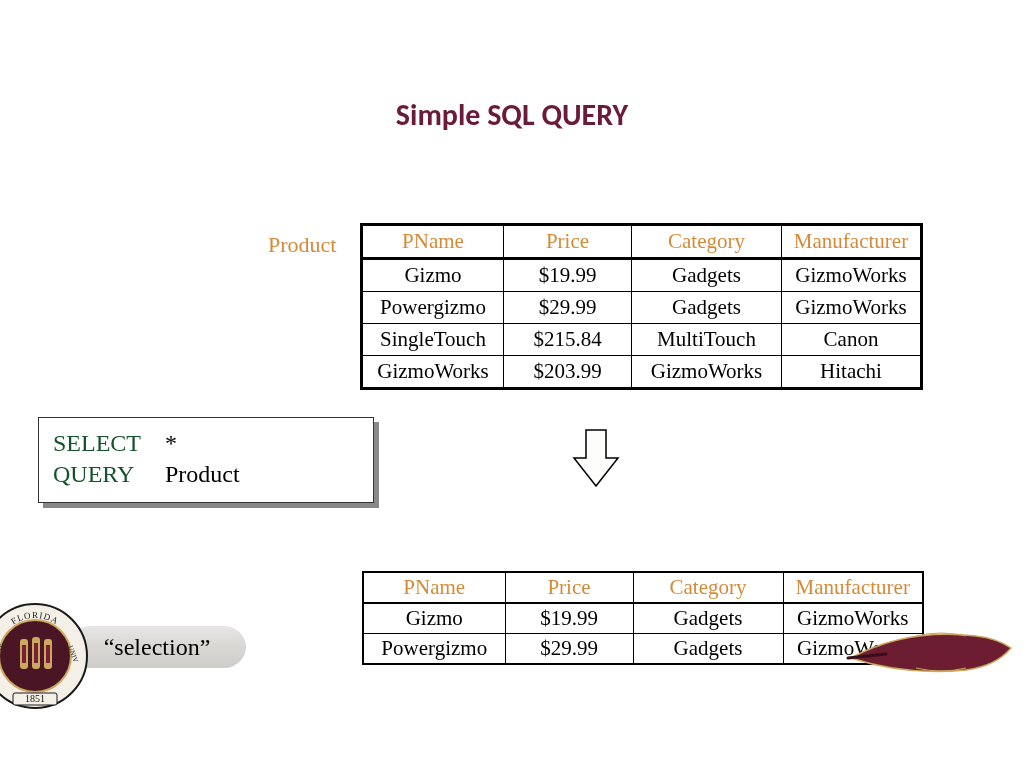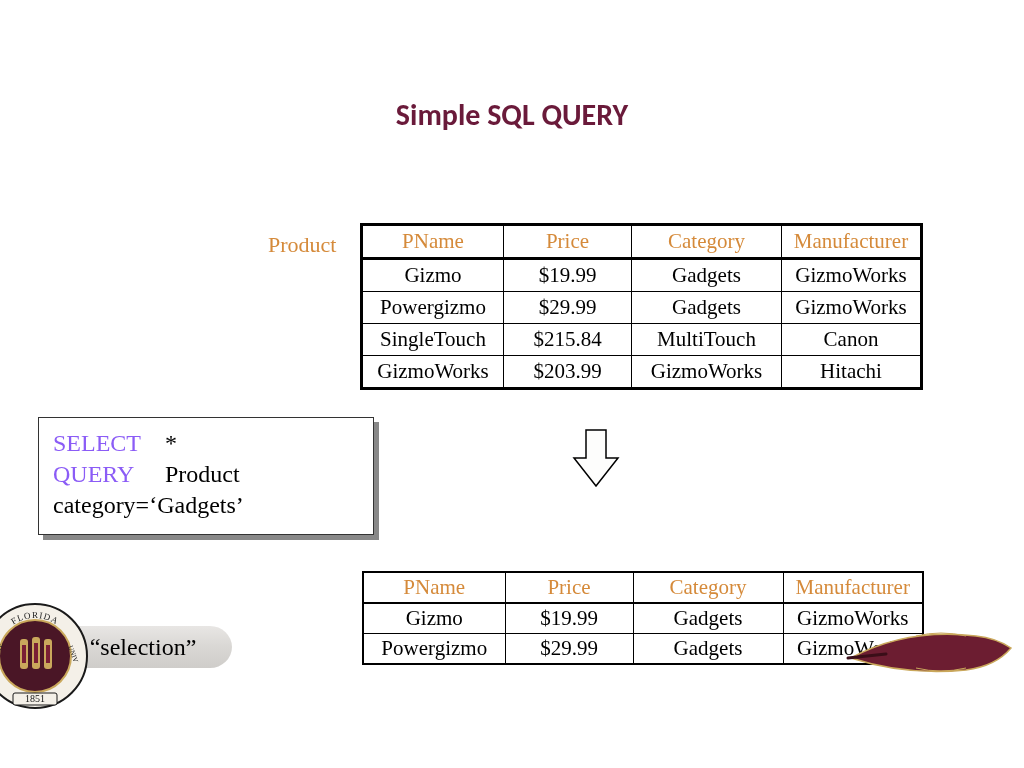--- a/index.html
+++ b/index.html
@@ -84,27 +84,27 @@
     top: 417px;
     width: 306px;
     padding: 10px 14px 12px 14px;
     background: #fff;
     border: 1px solid #333;
     box-shadow: 5px 5px 0 #888;
     font-size: 24px;
     line-height: 1.3;
     font-family: "Times New Roman", Times, serif;
   }
-  .kw { color: #8b5cf6; }
+  .kw { color: #14532d; }
   .query-box .row { display: flex; }
   .query-box .row .kw { width: 112px; flex-shrink: 0; }
 
   .selection-pill {
     position: absolute;
-    left: 54px;
+    left: 68px;
     top: 626px;
     width: 178px;
     height: 42px;
     border-radius: 22px / 21px;
     background: linear-gradient(to bottom, #e8e6e4 0%, #d9d7d4 50%, #cfcdca 100%);
     text-align: center;
     line-height: 42px;
     font-size: 24px;
     color: #000;
     font-family: "Times New Roman", Times, serif;
@@ -197,21 +197,20 @@
 <div class="query-box">
   <div class="row">
     <span class="kw">SELECT</span>
     <span>*</span>
   </div>
   <div class="row">
     <span class="kw">QUERY</span>
     <span>Product</span>
   </div>
   <div class="row">
-    <span>category=‘Gadgets’</span>
   </div>
 </div>
 
 <svg class="arrow-down" width="60" height="70">
   <path d="M20 6 H40 V34 H52 L30 62 L8 34 H20 Z" fill="#fdfdfc" stroke="#000" stroke-width="1.5"></path>
 </svg>
 
 <table class="result-table">
   <colgroup>
       <col class="c1">

